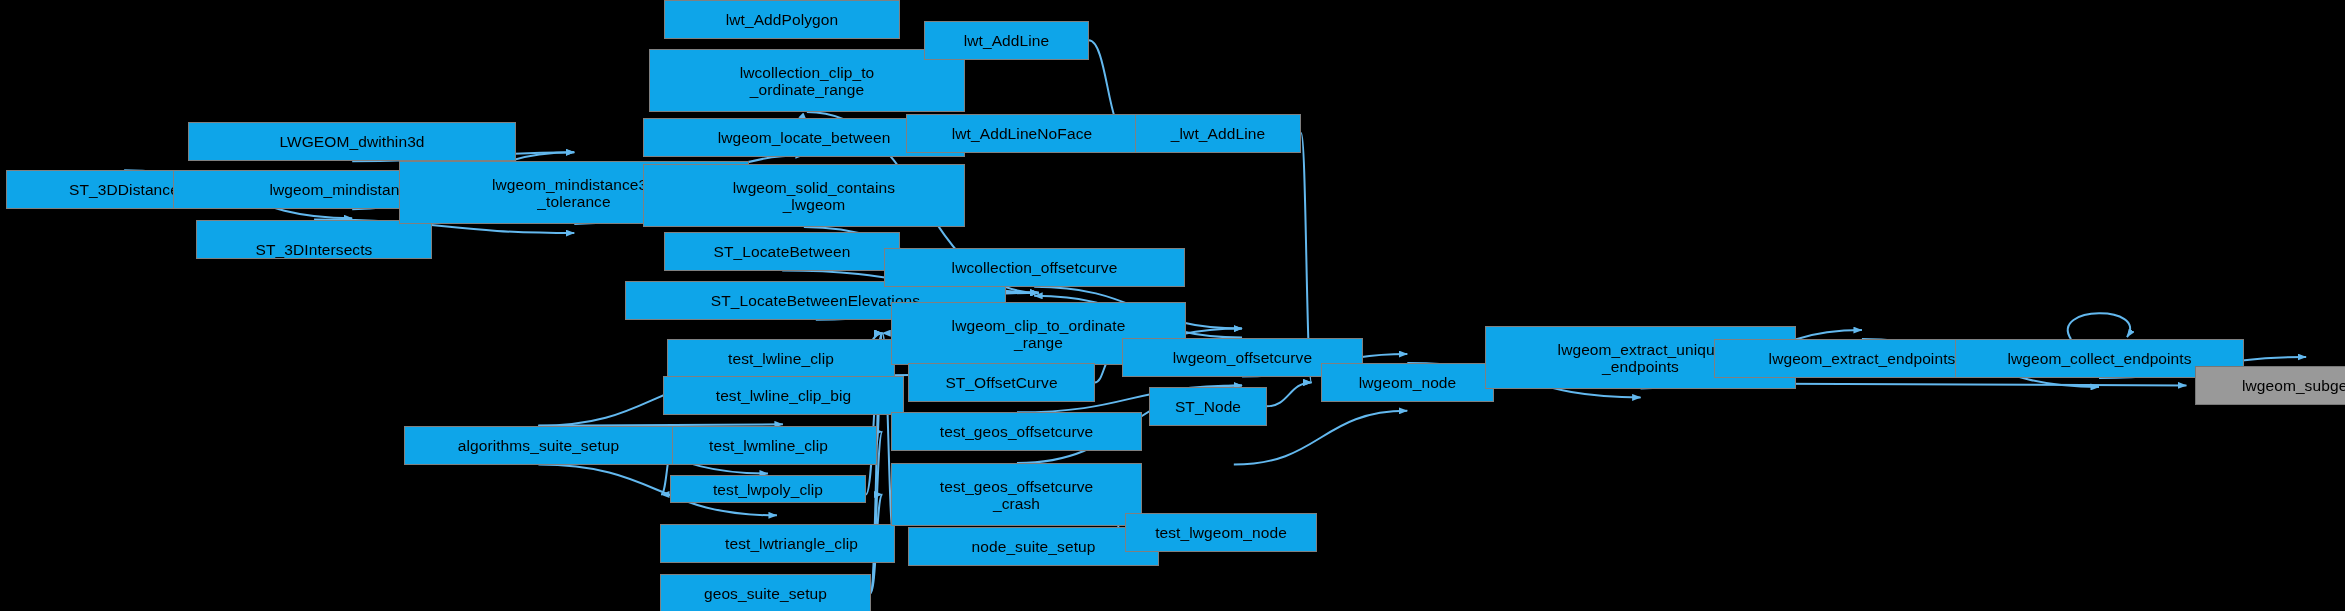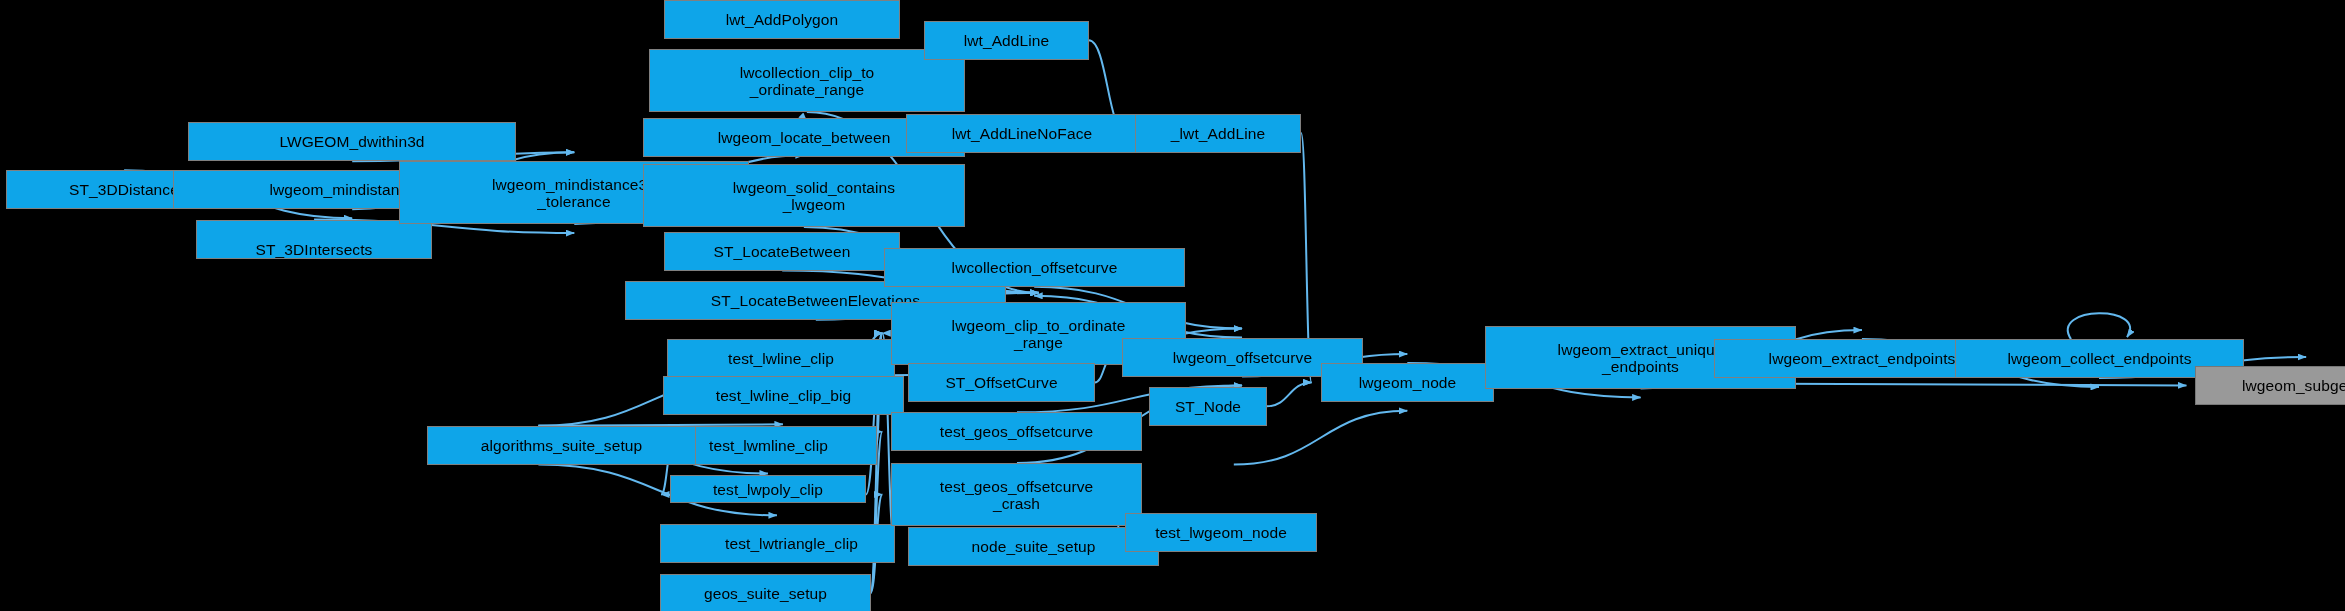--- a/index.html
+++ b/index.html
@@ -116,21 +116,21 @@
       <div class="node" style="left: 643px; top: 164px; width: 322px; height: 63px; padding-left: 20px;"><span class="lbl">lwgeom_solid_contains
 _lwgeom</span></div>
       <div class="node" style="left: 664px; top: 232px; width: 236px; height: 39px;"><span class="lbl">ST_LocateBetween</span></div>
       <div class="node" style="left: 625px; top: 281px; width: 381px; height: 39px;"><span class="lbl">ST_LocateBetweenElevations</span></div>
       <div class="node" style="left: 667px; top: 327px; width: 228px; height: 39px; margin-top: 12px;"><span class="lbl">test_lwline_clip</span></div>
       <div class="node" style="left: 663px; top: 376px; width: 241px; height: 39px;"><span class="lbl">test_lwline_clip_big</span></div>
       <div class="node" style="left: 660px; top: 426px; width: 217px; height: 39px;"><span class="lbl">test_lwmline_clip</span></div>
       <div class="node" style="left: 670px; top: 475px; width: 196px; height: 28px;"><span class="lbl">test_lwpoly_clip</span></div>
       <div class="node" style="left: 660px; top: 524px; width: 235px; height: 39px; padding-left: 28px;"><span class="lbl">test_lwtriangle_clip</span></div>
       <div class="node" style="left: 660px; top: 574px; width: 211px; height: 39px;"><span class="lbl">geos_suite_setup</span></div>
-      <div class="node" style="left: 404px; top: 426px; width: 269px; height: 39px; margin-left: 23px;"><span class="lbl">algorithms_suite_setup</span></div>
+      <div class="node" style="left: 404px; top: 426px; width: 269px; height: 39px;"><span class="lbl">algorithms_suite_setup</span></div>
       <div class="node" style="left: 924px; top: 21px; width: 165px; height: 39px;"><span class="lbl">lwt_AddLine</span></div>
       <div class="node" style="left: 906px; top: 114px; width: 232px; height: 39px;"><span class="lbl">lwt_AddLineNoFace</span></div>
       <div class="node" style="left: 1135px; top: 114px; width: 166px; height: 39px;"><span class="lbl">_lwt_AddLine</span></div>
       <div class="node" style="left: 884px; top: 248px; width: 301px; height: 39px;"><span class="lbl">lwcollection_offsetcurve</span></div>
       <div class="node" style="left: 891px; top: 302px; width: 295px; height: 63px;"><span class="lbl">lwgeom_clip_to_ordinate
 _range</span></div>
       <div class="node" style="left: 908px; top: 363px; width: 187px; height: 39px;"><span class="lbl">ST_OffsetCurve</span></div>
       <div class="node" style="left: 891px; top: 412px; width: 251px; height: 39px;"><span class="lbl">test_geos_offsetcurve</span></div>
       <div class="node" style="left: 891px; top: 463px; width: 251px; height: 63px;"><span class="lbl">test_geos_offsetcurve
 _crash</span></div>

